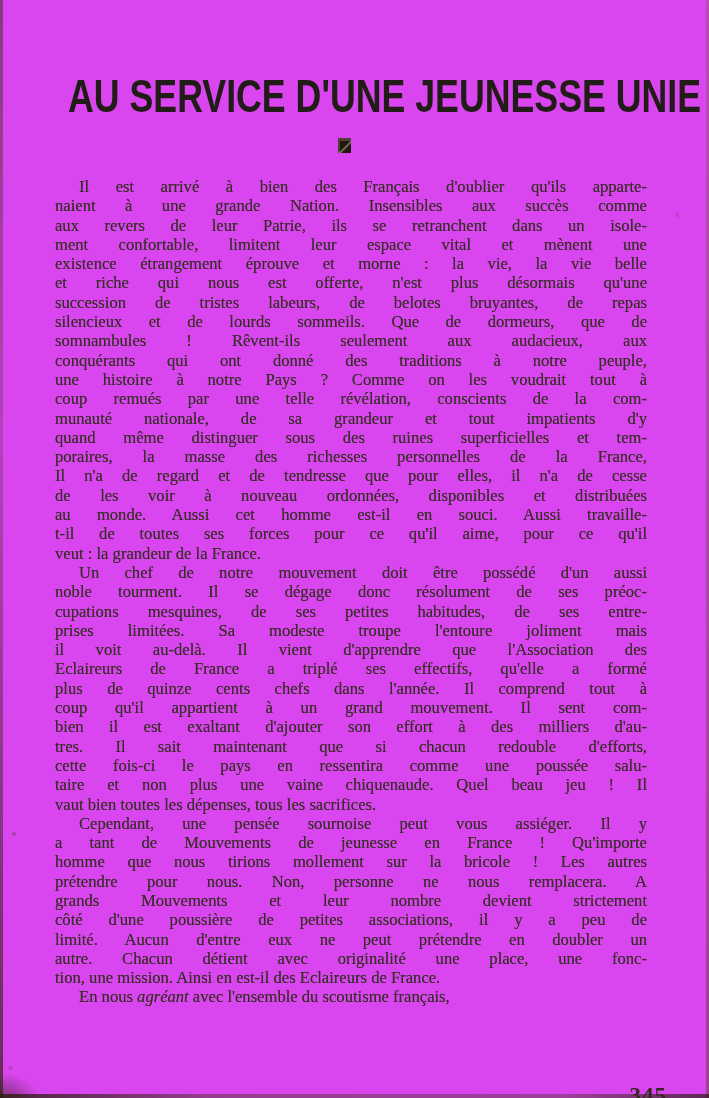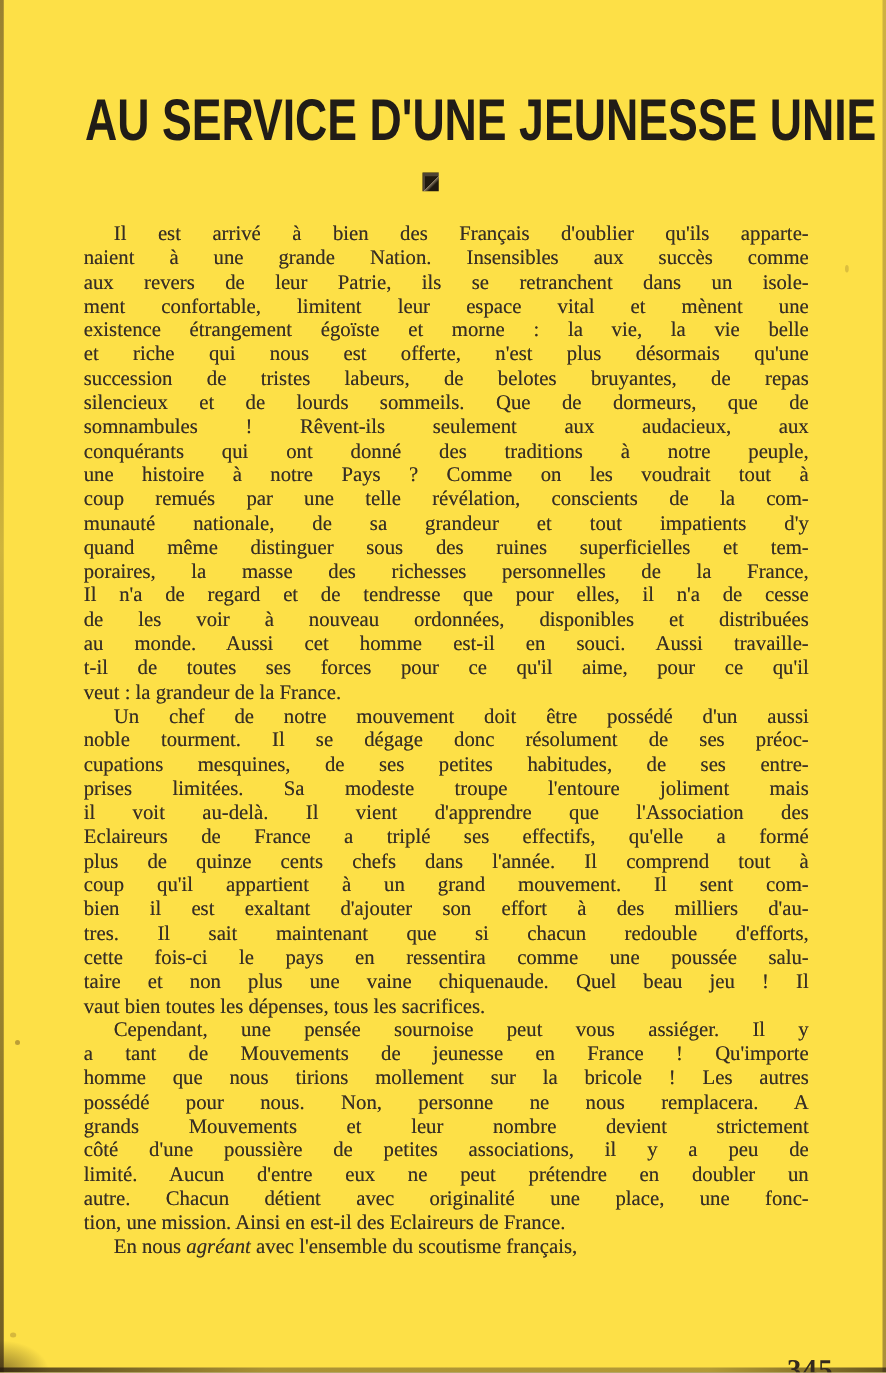--- a/index.html
+++ b/index.html
@@ -11,21 +11,21 @@
     position: relative;
     width: 709px;
     height: 1098px;
     margin: 0;
     overflow: hidden;
     background:
       radial-gradient(ellipse 900px 700px at 45% 35%, rgba(255,245,225,0.35), rgba(0,0,0,0) 70%),
       radial-gradient(ellipse 300px 200px at 0% 100%, rgba(90,60,30,0.18), rgba(0,0,0,0) 70%),
       radial-gradient(ellipse 260px 420px at 100% 85%, rgba(120,85,45,0.10), rgba(0,0,0,0) 70%),
       linear-gradient(90deg, #e3cda8 0%, #ecd9b8 8%, #eed娱bb 50%, #ecd8b6 85%, #e2cba5 100%);
-    background-color: #fde047;
+    background-color: #d946ef;
     font-family: "Liberation Serif", "DejaVu Serif", serif;
   }
   
   .edge-left {
     position: absolute; left: 0; top: 0; width: 3px; height: 1098px;
     background: linear-gradient(180deg, rgba(70,50,30,.55), rgba(70,50,30,.25) 40%, rgba(50,35,20,.7));
   }
   .edge-right {
     position: absolute; right: 0; top: 0; width: 3px; height: 1098px;
     background: linear-gradient(180deg, rgba(120,90,55,.35), rgba(90,65,40,.5));
@@ -75,21 +75,20 @@
     text-shadow: 0 0 0.4px rgba(55,46,37,.6);
   }
   .para { margin: 0; }
   .line {
     height: 19.3px;
     line-height: 19.3px;
     text-align: justify;
     text-align-last: justify;
     white-space: nowrap;
     overflow: visible;
-    margin-left: 12px;
   }
   .line.last { text-align-last: left; }
   .line.first { text-indent: 24px; }
   .line i { font-style: italic; }
 
   .page-number {
     position: absolute;
     right: 42px;
     top: 1083px;
     font-family: "Liberation Serif", serif;
@@ -115,21 +114,21 @@
   <h1 class="title">AU SERVICE D'UNE JEUNESSE UNIE</h1>
 
   <div class="ornament"></div>
 
   <div class="body-text">
       <div class="para">
         <div class="line first">Il est arrivé à bien des Français d'oublier qu'ils apparte-</div>
         <div class="line">naient à une grande Nation. Insensibles aux succès comme</div>
         <div class="line">aux revers de leur Patrie, ils se retranchent dans un isole-</div>
         <div class="line">ment confortable, limitent leur espace vital et mènent une</div>
-        <div class="line">existence étrangement égoïste et morne : la vie, la vie belle</div>
+        <div class="line">existence étrangement éprouve et morne : la vie, la vie belle</div>
         <div class="line">et riche qui nous est offerte, n'est plus désormais qu'une</div>
         <div class="line">succession de tristes labeurs, de belotes bruyantes, de repas</div>
         <div class="line">silencieux et de lourds sommeils. Que de dormeurs, que de</div>
         <div class="line">somnambules ! Rêvent-ils seulement aux audacieux, aux</div>
         <div class="line">conquérants qui ont donné des traditions à notre peuple,</div>
         <div class="line">une histoire à notre Pays ? Comme on les voudrait tout à</div>
         <div class="line">coup remués par une telle révélation, conscients de la com-</div>
         <div class="line">munauté nationale, de sa grandeur et tout impatients d'y</div>
       </div>
       <div class="para">
@@ -153,21 +152,21 @@
         <div class="line">bien il est exaltant d'ajouter son effort à des milliers d'au-</div>
         <div class="line">tres. Il sait maintenant que si chacun redouble d'efforts,</div>
         <div class="line">cette fois-ci le pays en ressentira comme une poussée salu-</div>
         <div class="line">taire et non plus une vaine chiquenaude. Quel beau jeu ! Il</div>
         <div class="line last">vaut bien toutes les dépenses, tous les sacrifices.</div>
       </div>
       <div class="para">
         <div class="line first">Cependant, une pensée sournoise peut vous assiéger. Il y</div>
         <div class="line">a tant de Mouvements de jeunesse en France ! Qu'importe</div>
         <div class="line">homme que nous tirions mollement sur la bricole ! Les autres</div>
-        <div class="line">possédé pour nous. Non, personne ne nous remplacera. A</div>
+        <div class="line">prétendre pour nous. Non, personne ne nous remplacera. A</div>
         <div class="line">grands Mouvements et leur nombre devient strictement</div>
         <div class="line">côté d'une poussière de petites associations, il y a peu de</div>
         <div class="line">limité. Aucun d'entre eux ne peut prétendre en doubler un</div>
         <div class="line">autre. Chacun détient avec originalité une place, une fonc-</div>
         <div class="line last">tion, une mission. Ainsi en est-il des Eclaireurs de France.</div>
       </div>
       <div class="para">
         <div class="line first last">En nous <i>agréant</i> avec l'ensemble du scoutisme français,</div>
       </div>
     </div>

